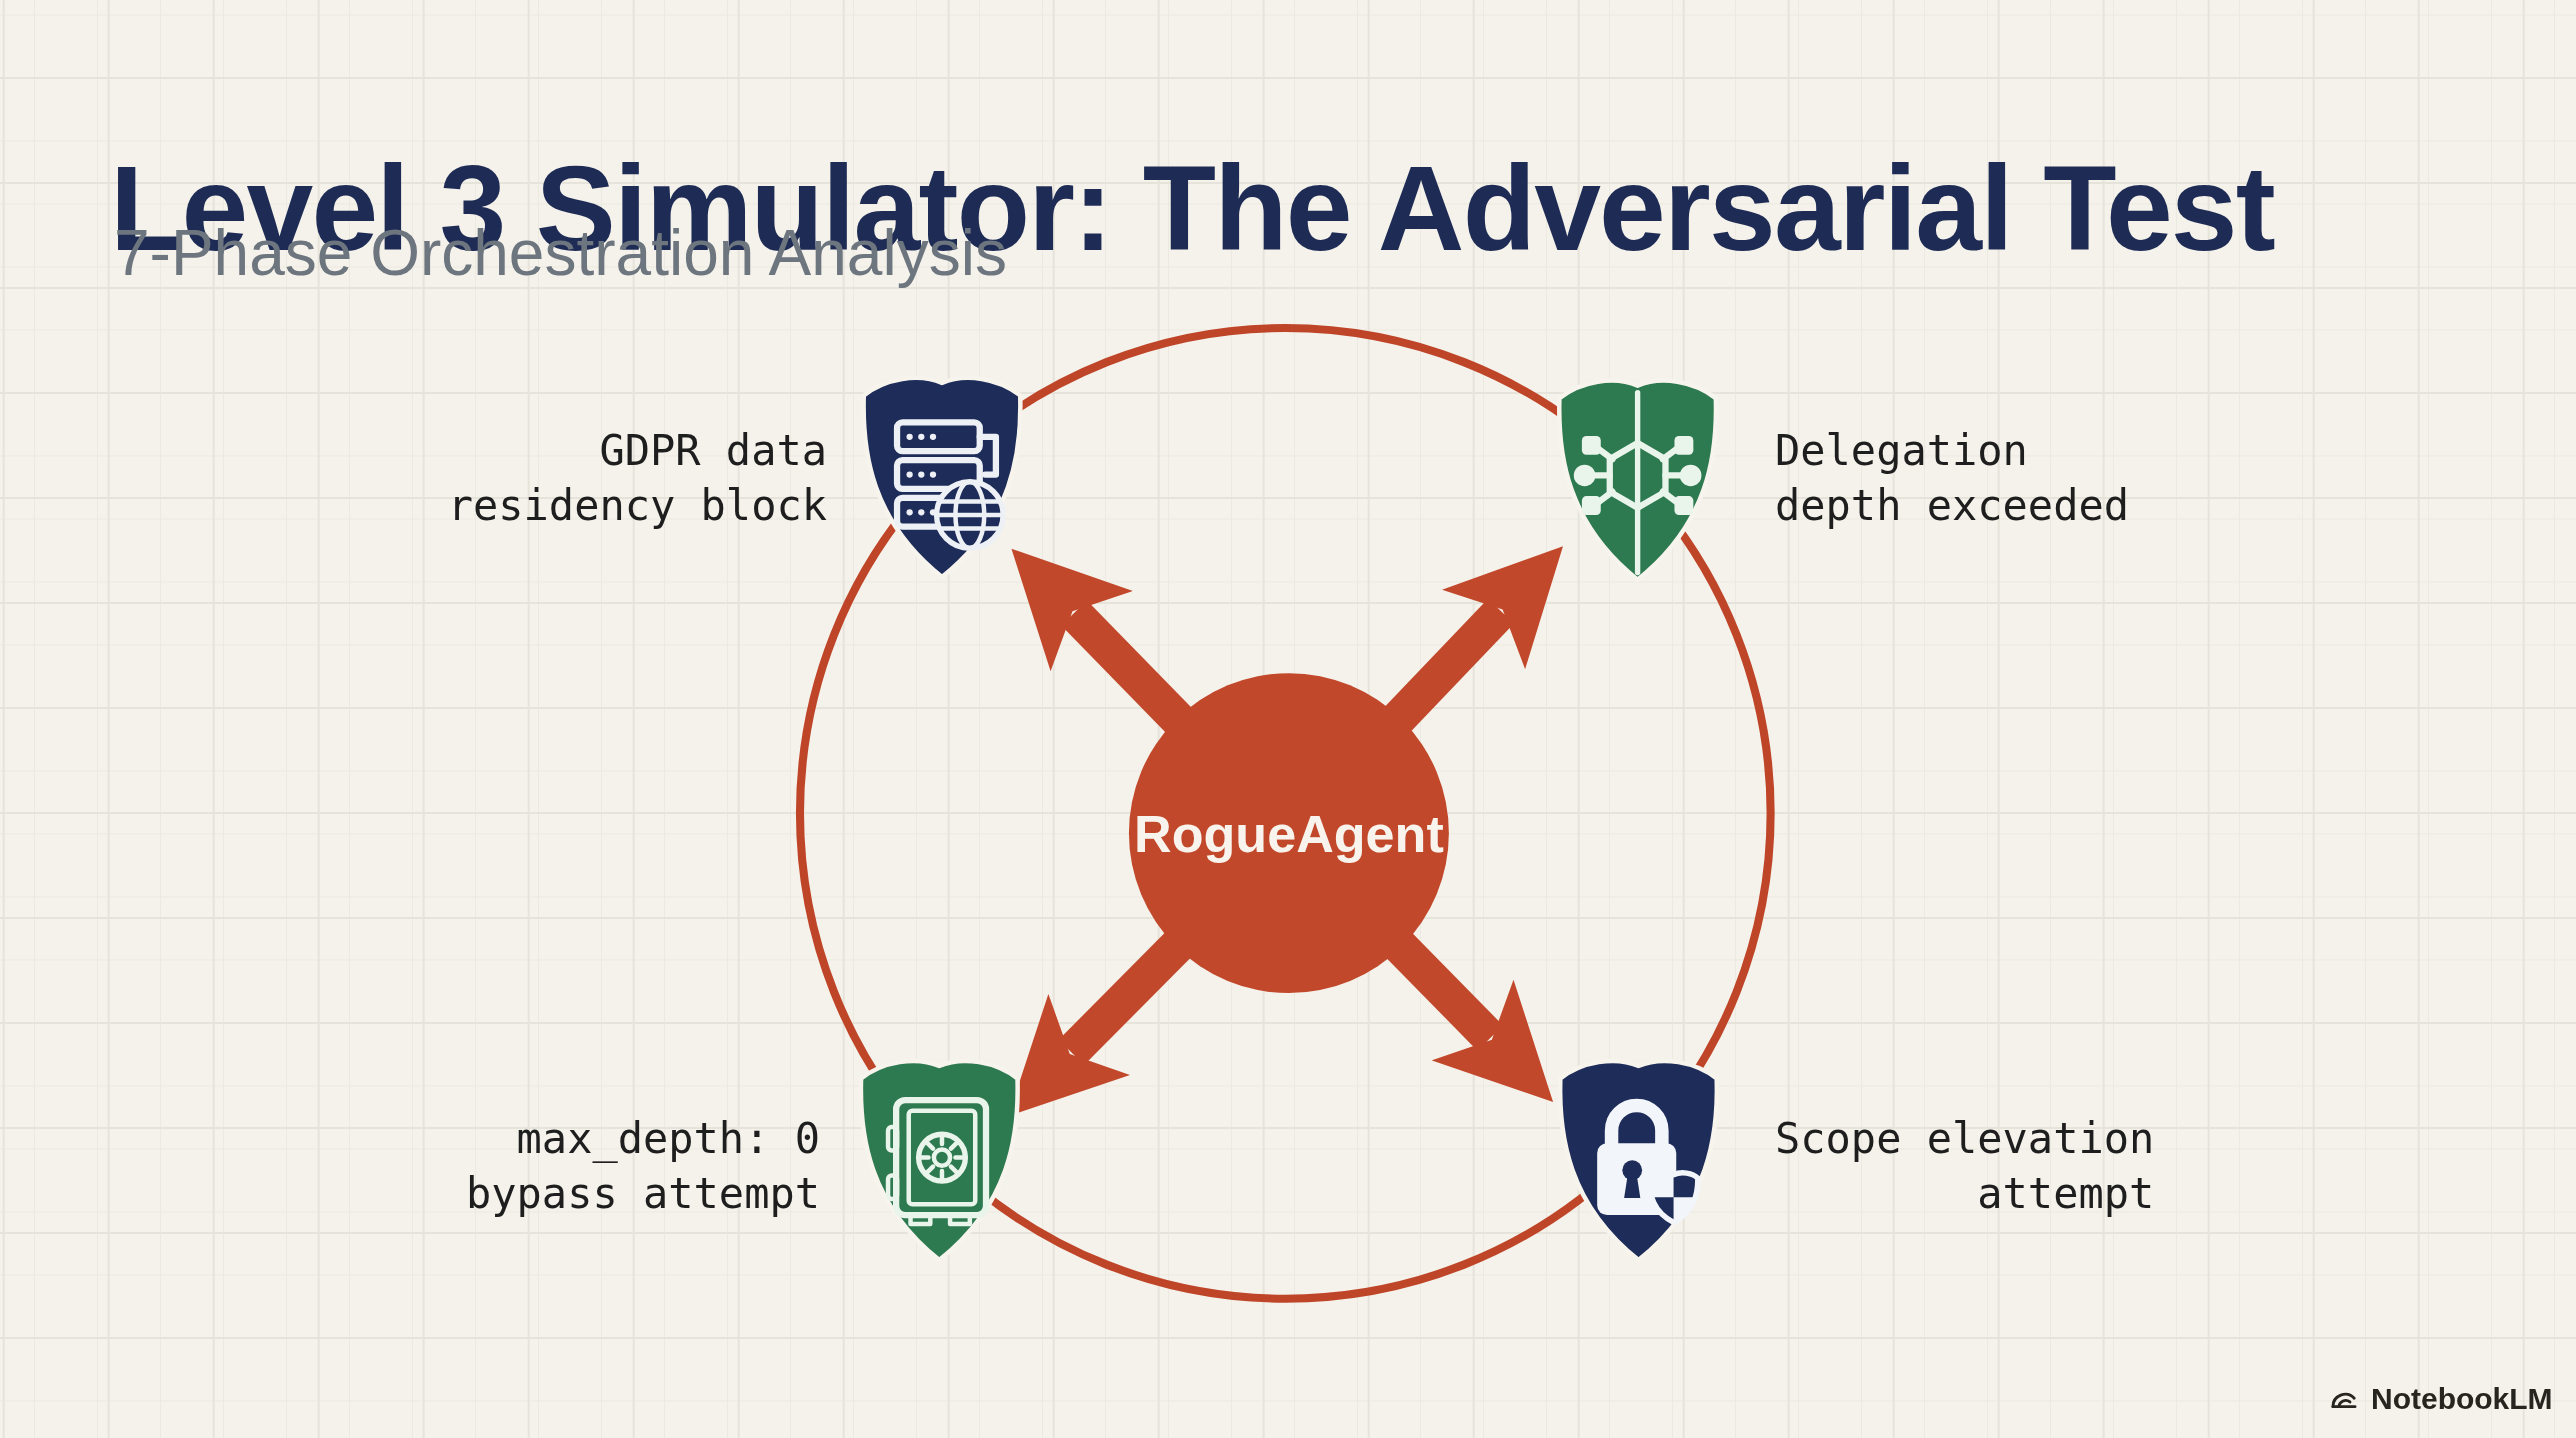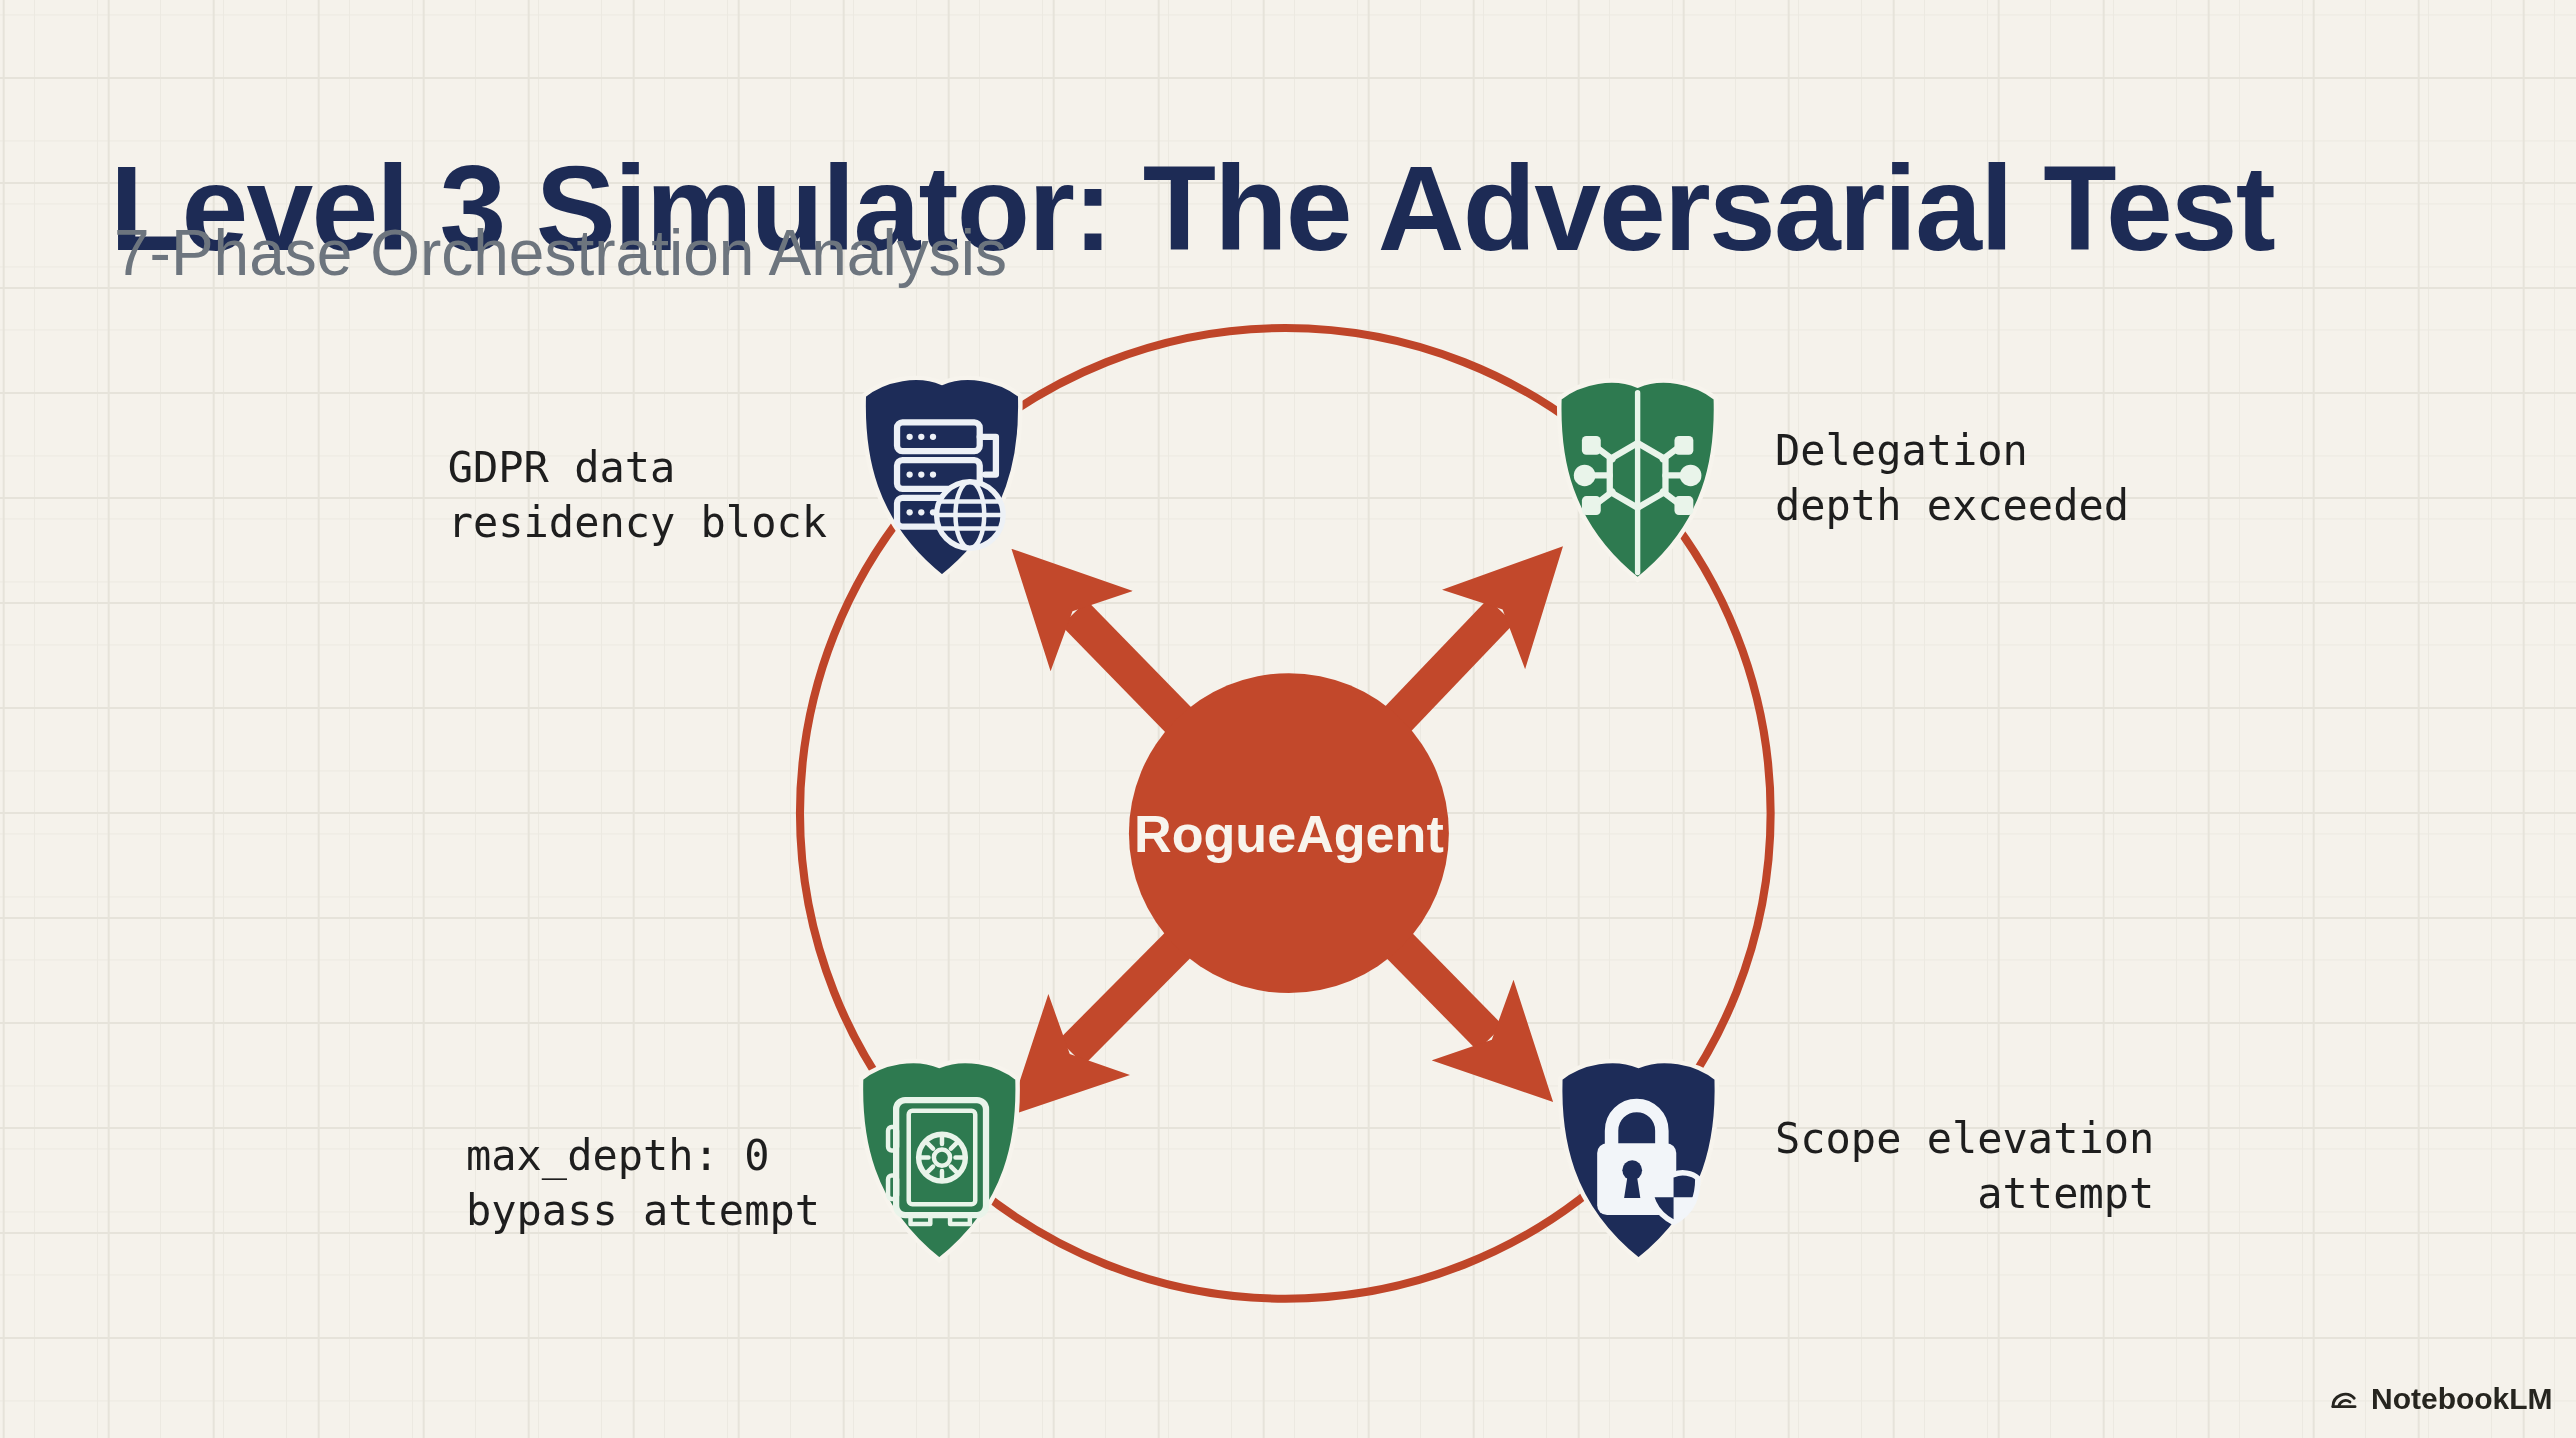--- a/index.html
+++ b/index.html
@@ -24,21 +24,21 @@
     position:absolute;left:114px;top:216px;
     font-size:64px;font-weight:400;color:#6d757e;white-space:nowrap;
   }
   .diagram-svg{position:absolute;left:0;top:0;}
   .node-label{
     position:absolute;
     font-family:"DejaVu Sans Mono","Liberation Mono",monospace;
     font-size:42px;line-height:55px;color:#1e1e1e;
     white-space:pre-line;
   }
-  .node-label.right{text-align:left;margin-top:17px;}
+  .node-label.right{text-align:right;}
   .node-label.left{text-align:left;}
   .center-text{
     font-family:"Liberation Sans",sans-serif;
     font-weight:700;font-size:58px;fill:#f8f4ed;
   }
   .brand{
     position:absolute;right:23.4px;top:1382px;
     display:flex;align-items:center;gap:10px;
     font-size:30px;font-weight:700;color:#26251f;
   }

